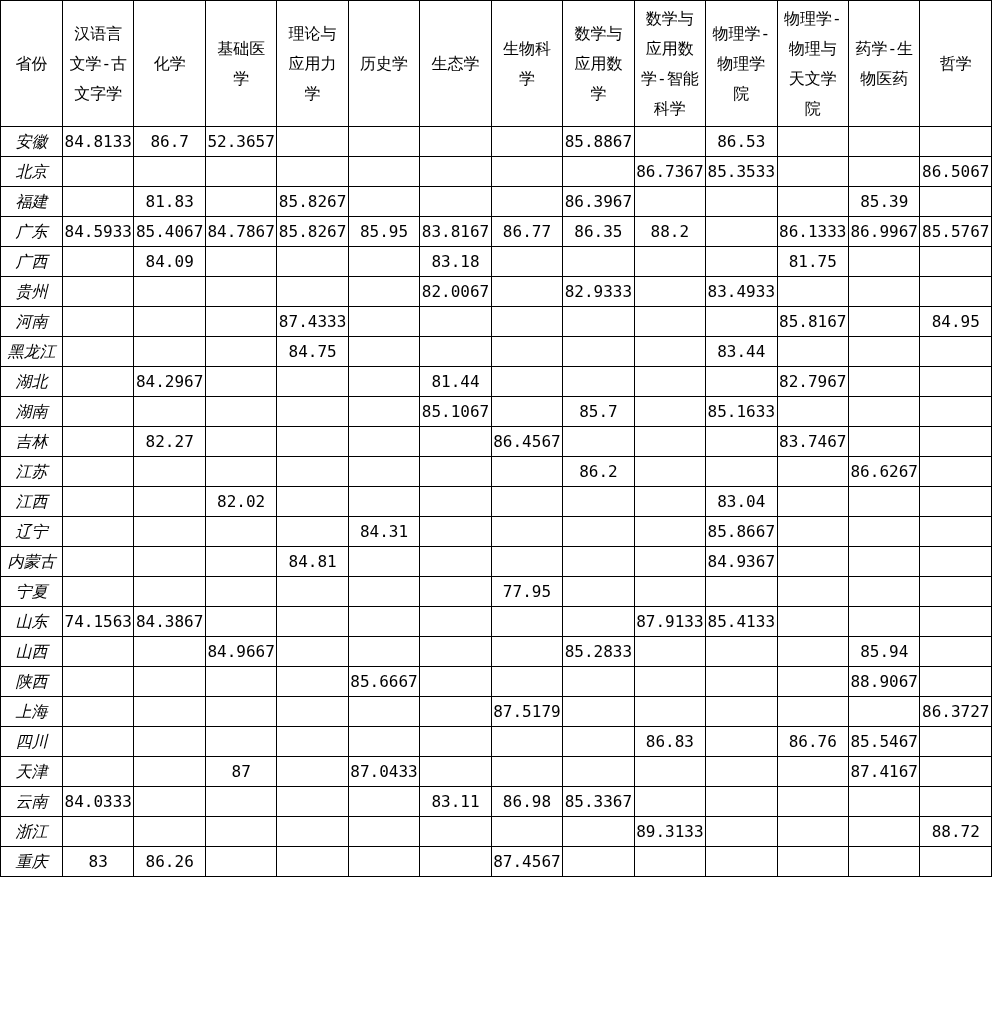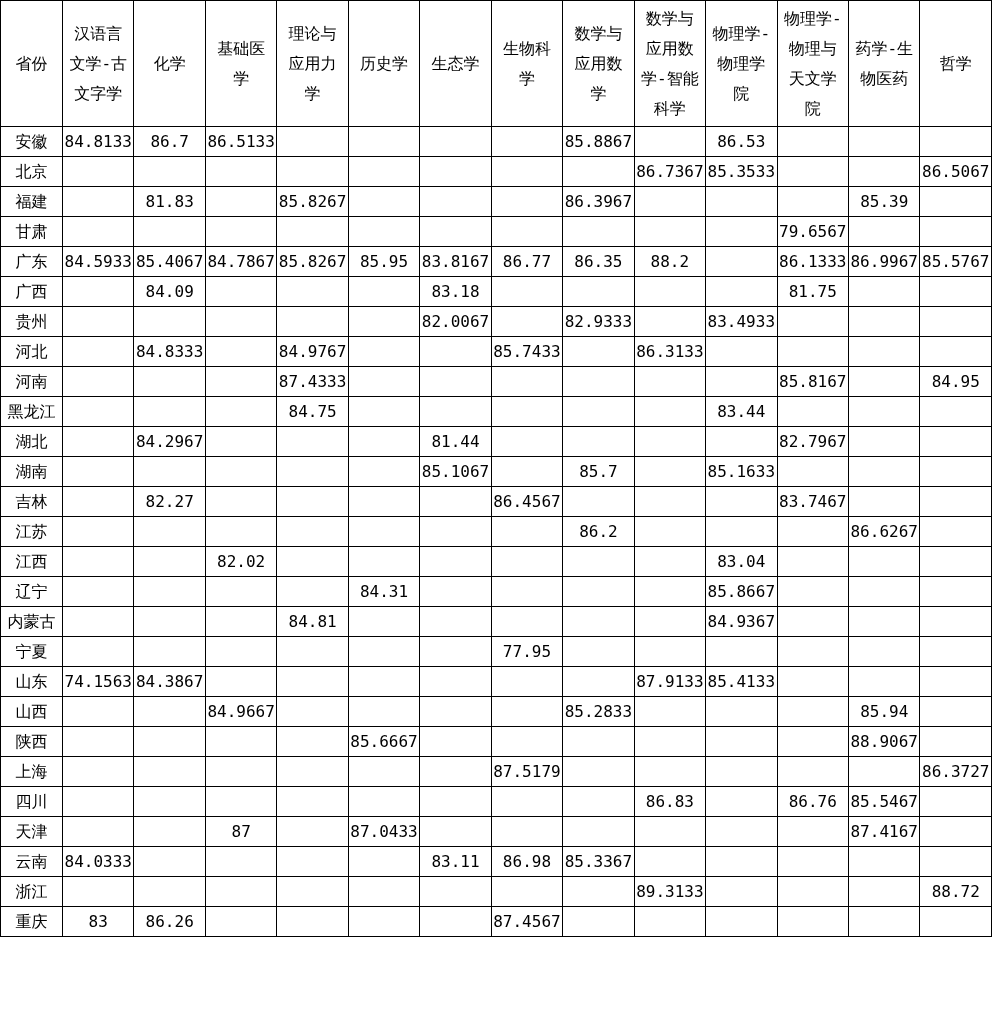--- a/index.html
+++ b/index.html
@@ -42,20 +42,21 @@
   .score-table tbody td {
     height: 29px;
     padding: 0;
     white-space: nowrap;
     overflow: hidden;
     line-height: 29px;
   }
   .score-table tbody th.prov {
     font-weight: normal;
     padding: 0 1px;
+    font-style: italic;
   }
 </style>
 </head>
 <body>
 
 <table class="score-table">
   <colgroup>
     <col style="width:62px">
   </colgroup>
   <thead>
@@ -74,21 +75,21 @@
         <th>物理学-物理与天文学院</th>
         <th>药学-生物医药</th>
         <th>哲学</th>
       </tr>
   </thead>
   <tbody>
       <tr>
         <th class="prov">安徽</th>
         <td>84.8133</td>
         <td>86.7</td>
-        <td>86.5133</td>
+        <td>52.3657</td>
         <td></td>
         <td></td>
         <td></td>
         <td></td>
         <td>85.8867</td>
         <td></td>
         <td>86.53</td>
         <td></td>
         <td></td>
         <td></td>
@@ -116,36 +117,20 @@
         <td></td>
         <td>85.8267</td>
         <td></td>
         <td></td>
         <td></td>
         <td>86.3967</td>
         <td></td>
         <td></td>
         <td></td>
         <td>85.39</td>
-        <td></td>
-      </tr>
-      <tr>
-        <th class="prov">甘肃</th>
-        <td></td>
-        <td></td>
-        <td></td>
-        <td></td>
-        <td></td>
-        <td></td>
-        <td></td>
-        <td></td>
-        <td></td>
-        <td></td>
-        <td>79.6567</td>
-        <td></td>
         <td></td>
       </tr>
       <tr>
         <th class="prov">广东</th>
         <td>84.5933</td>
         <td>85.4067</td>
         <td>84.7867</td>
         <td>85.8267</td>
         <td>85.95</td>
         <td>83.8167</td>
@@ -183,36 +168,20 @@
         <td>82.0067</td>
         <td></td>
         <td>82.9333</td>
         <td></td>
         <td>83.4933</td>
         <td></td>
         <td></td>
         <td></td>
       </tr>
       <tr>
-        <th class="prov">河北</th>
-        <td></td>
-        <td>84.8333</td>
-        <td></td>
-        <td>84.9767</td>
-        <td></td>
-        <td></td>
-        <td>85.7433</td>
-        <td></td>
-        <td>86.3133</td>
-        <td></td>
-        <td></td>
-        <td></td>
-        <td></td>
-      </tr>
-      <tr>
         <th class="prov">河南</th>
         <td></td>
         <td></td>
         <td></td>
         <td>87.4333</td>
         <td></td>
         <td></td>
         <td></td>
         <td></td>
         <td></td>

